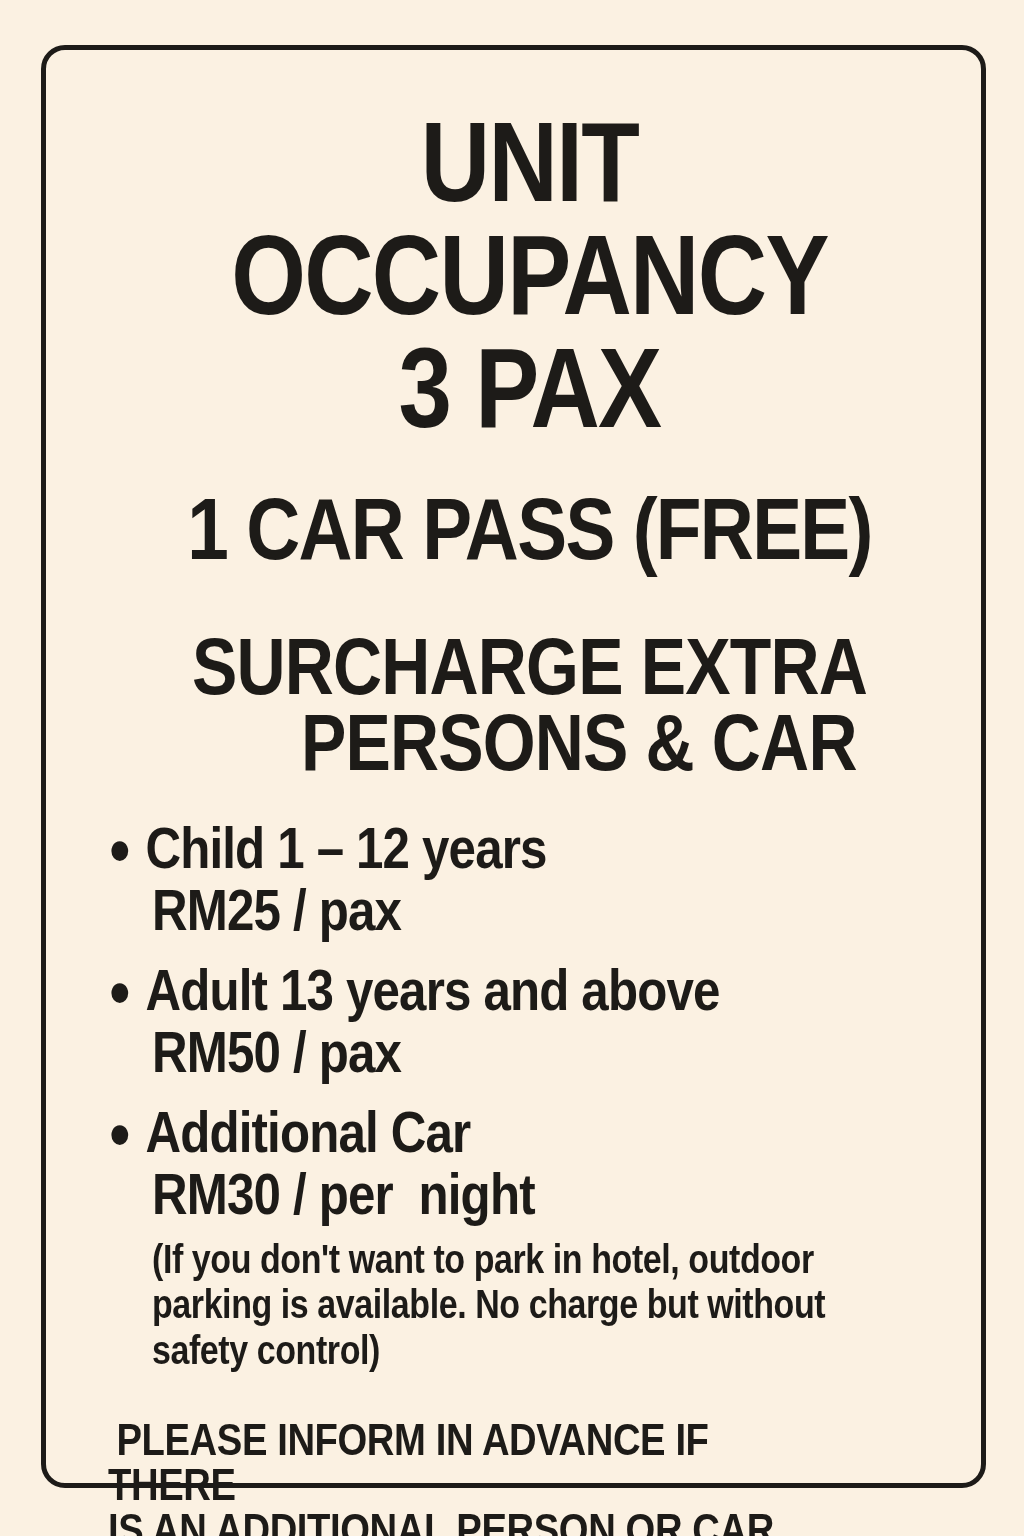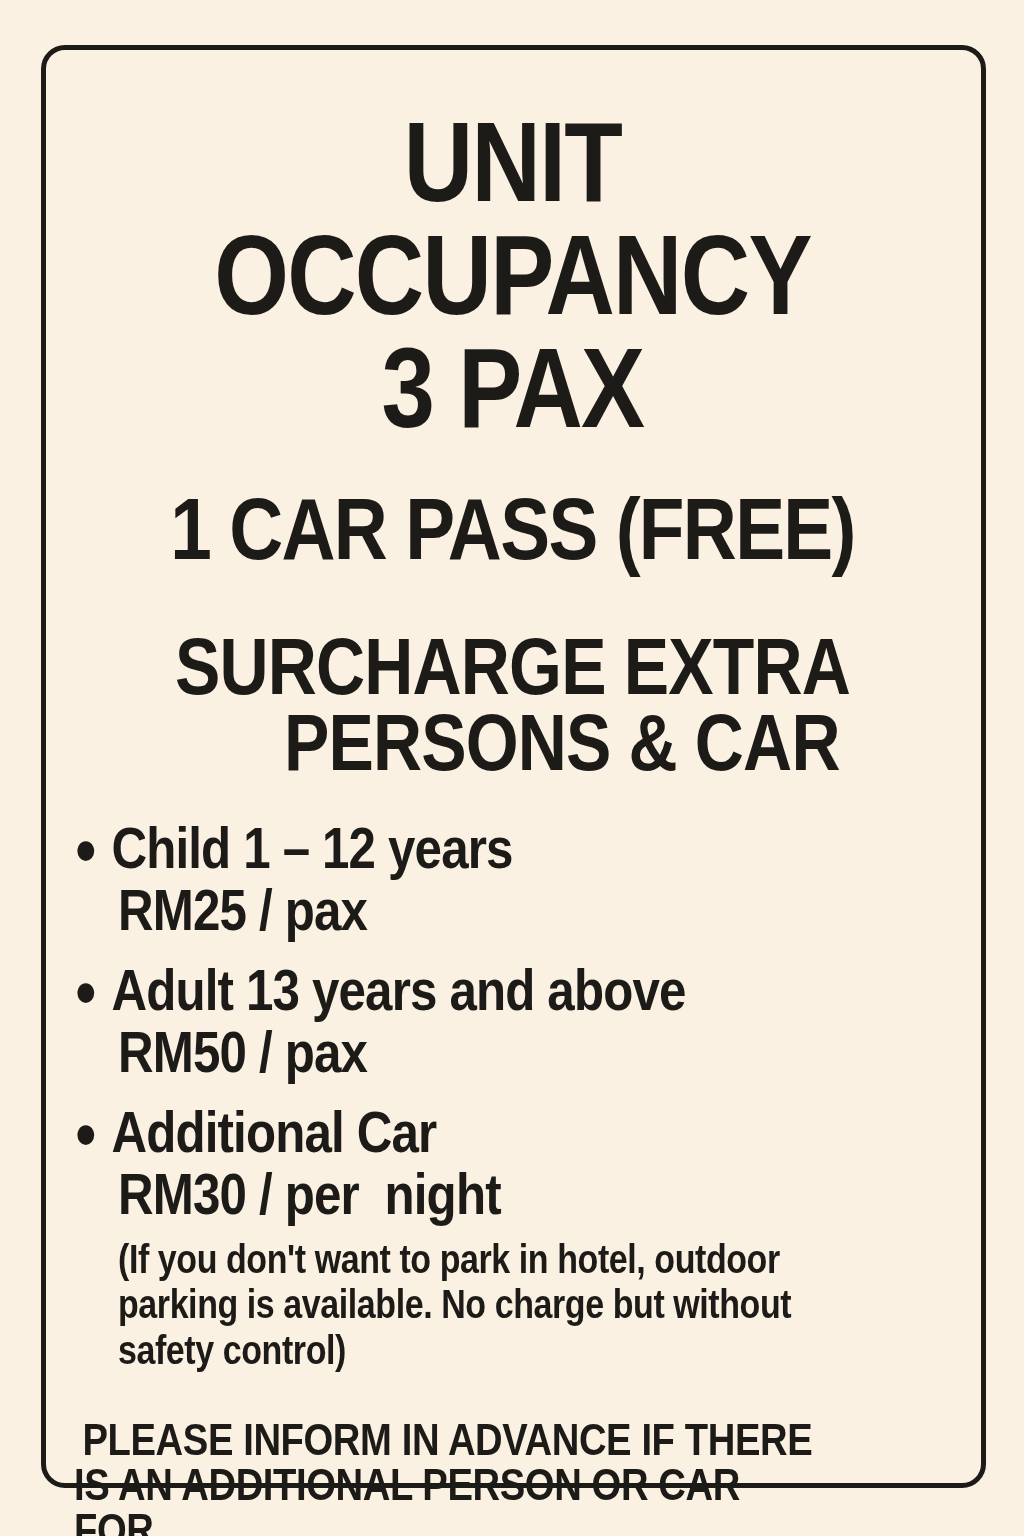--- a/index.html
+++ b/index.html
@@ -18,21 +18,21 @@
   }
   .frame {
     position: absolute;
     left: 41px;
     right: 38px;
     top: 45px;
     bottom: 48px;
     border: 5px solid #1d1b18;
     border-radius: 24px;
     box-sizing: border-box;
-    padding: 48px 30px 0 28px;
+    padding: 48px 30px 0 62px;
   }
   
   .cond-c { transform: scaleX(0.85); transform-origin: 50% 50%; }
   .cond-l { transform: scaleX(0.85); transform-origin: 0 50%; }
 
   .title {
     font-size: 113px;
     line-height: 1.0;
     text-align: center;
     letter-spacing: -2px;

